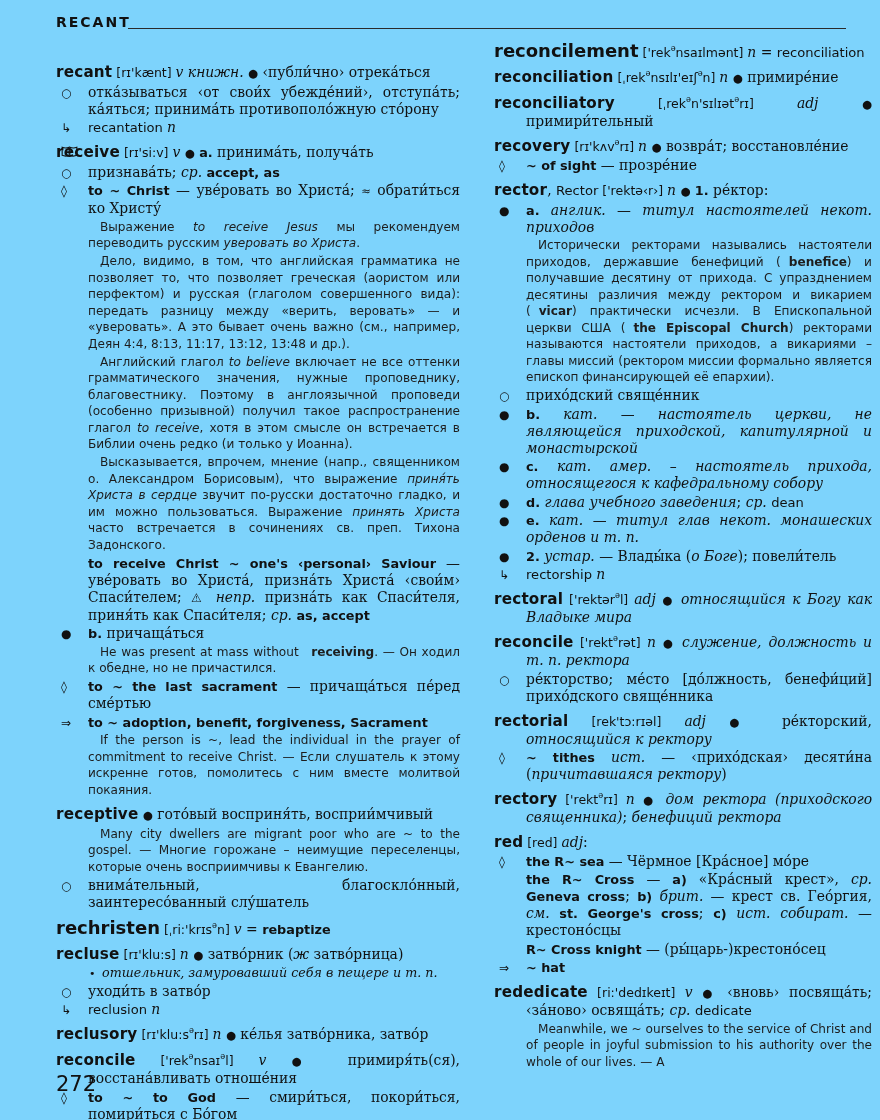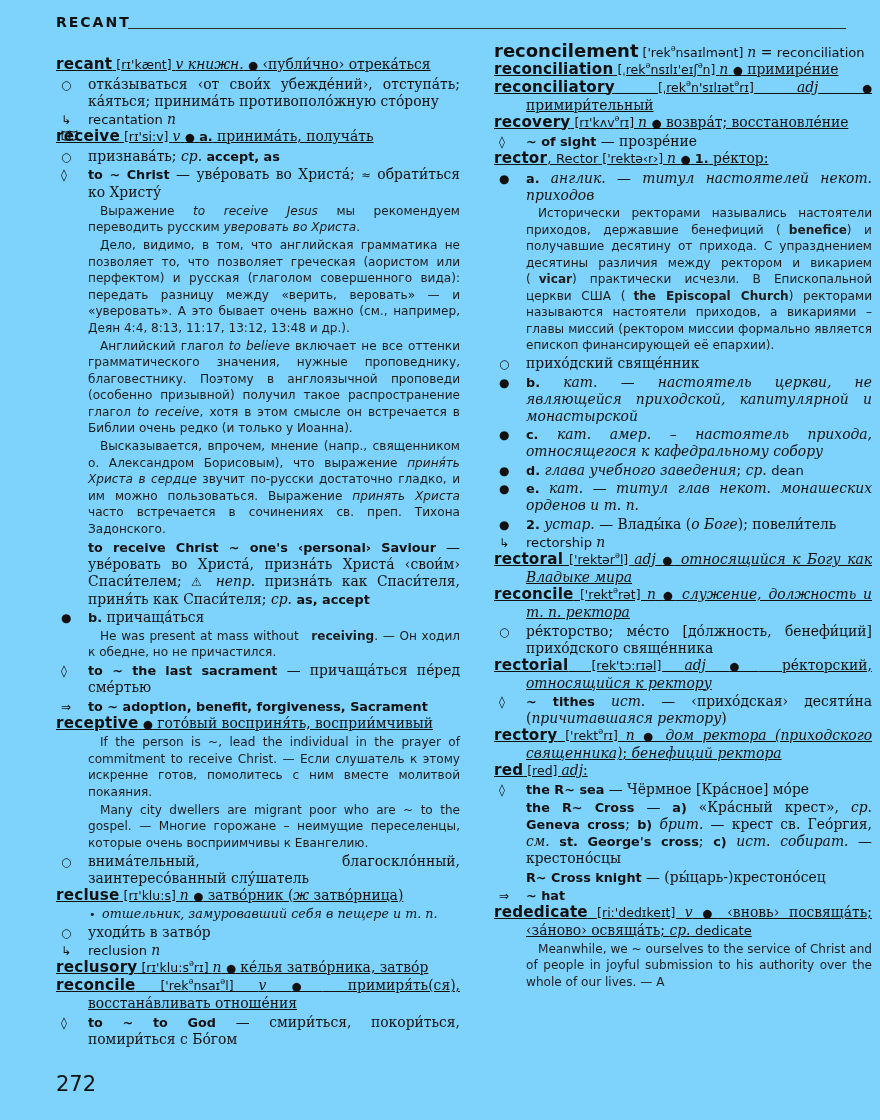--- a/index.html
+++ b/index.html
@@ -16,21 +16,21 @@
   #col-right{left:494px;width:378px;top:40px;}
   
   .line{position:relative;text-align:justify;}
   .sz-n{font-size:13.9px;line-height:17px;}
   .sz-s{font-family:"DejaVu Sans","Liberation Sans",sans-serif;
         font-size:12.1px;line-height:16.5px;color:#1d1d1d;text-indent:12px;}
   .sz-si{font-size:12.7px;line-height:16.2px;}
   .ind-0{padding-left:32px;text-indent:-32px;}
   .ind-1{padding-left:32px;}
   .ind-3{padding-left:46px;}
-  .entry-start{margin-top:0;text-decoration:underline;}
+  .entry-start{margin-top:8px;}
   .mt{margin-top:1.5px;}
   .marker{position:absolute;left:5px;top:1px;text-indent:0;
      font-family:"DejaVu Sans","Liberation Sans",sans-serif;font-size:12px;line-height:16px;}
   .ind-3 .marker{left:33px;font-size:11px;}
   .marker svg{display:inline-block;vertical-align:-1px;}
   
   .s-r{}
   .s-hw{font-family:"DejaVu Sans","Liberation Sans",sans-serif;font-weight:700;font-size:15.2px;letter-spacing:.2px;}
   .s-hw2{font-family:"DejaVu Sans","Liberation Sans",sans-serif;font-weight:700;font-size:18px;}
   .s-b{font-family:"DejaVu Sans","Liberation Sans",sans-serif;font-weight:700;font-size:12.8px;}
@@ -66,24 +66,25 @@
       <div class="line sz-n ind-1 mt"><span class="marker">◊</span><span class="s-b">to ~ Christ</span><span class="s-r"> — уве́ровать во Христа́; </span><span class="s-m">≈</span><span class="s-r"> обрати́ться ко Христу́</span></div>
       <div class="line sz-s ind-1 mt"><span class="s-r">Выражение </span><span class="s-ii">to receive Jesus</span><span class="s-r"> мы рекомендуем переводить русским </span><span class="s-ii">уверовать во Христа</span><span class="s-r">.</span></div>
       <div class="line sz-s ind-1 mt"><span class="s-r">Дело, видимо, в том, что английская грамматика не позволяет то, что позволяет греческая (аористом или перфектом) и русская (глаголом совершенного вида): передать разницу между «верить, веровать» — и «уверовать». А это бывает очень важно (см., например, Деян 4:4, 8:13, 11:17, 13:12, 13:48 и др.).</span></div>
       <div class="line sz-s ind-1 mt"><span class="s-r">Английский глагол </span><span class="s-ii">to believe</span><span class="s-r"> включает не все оттенки грамматического значения, нужные проповеднику, благовестнику. Поэтому в англоязычной проповеди (особенно призывной) получил такое распространение глагол </span><span class="s-ii">to receive</span><span class="s-r">, хотя в этом смысле он встречается в Библии очень редко (и только у Иоанна).</span></div>
       <div class="line sz-s ind-1 mt"><span class="s-r">Высказывается, впрочем, мнение (напр., священником о. Александром Борисовым), что выражение </span><span class="s-ii">приня́ть Христа в сердце</span><span class="s-r"> звучит по-русски достаточно гладко, и им можно пользоваться. Выражение </span><span class="s-ii">принять Христа</span><span class="s-r"> часто встречается в сочинениях св. преп. Тихона Задонского.</span></div>
       <div class="line sz-n ind-1 mt"><span class="s-b">to receive Christ ~ one's ‹personal› Saviour</span><span class="s-r"> — уве́ровать во Христа́, призна́ть Христа́ ‹свои́м› Спаси́телем; </span><span class="s-warn">⚠ </span><span class="s-i">непр.</span><span class="s-r"> призна́ть как Спаси́теля, приня́ть как Спаси́теля; </span><span class="s-i">ср.</span><span class="s-r"> </span><span class="s-b">as, accept</span></div>
       <div class="line sz-n ind-1 mt"><span class="marker">●</span><span class="s-b">b.</span><span class="s-r"> причаща́ться</span></div>
       <div class="line sz-s ind-1 mt"><span class="s-r">He was present at mass without </span><span class="s-bs">receiving</span><span class="s-r">. — Он ходил к обедне, но не причастился.</span></div>
       <div class="line sz-n ind-1 mt"><span class="marker">◊</span><span class="s-b">to ~ the last sacrament</span><span class="s-r"> — причаща́ться пе́ред сме́ртью</span></div>
       <div class="line sz-n ind-1 mt"><span class="marker">⇒</span><span class="s-b">to ~ adoption, benefit, forgiveness, Sacrament</span></div>
+      <div class="line sz-s ind-1 mt"><span class="s-r">If the person is ~, lead the individual in the prayer of commitment to receive Christ. — Если слушатель к этому искренне готов, помолитесь с ним вместе молитвой покаяния.</span></div>
       <div class="line sz-n ind-0 entry-start"><span class="s-hw">receptive</span><span class="s-r"> </span><span class="s-m">●</span><span class="s-r"> гото́вый восприня́ть, восприи́мчивый</span></div>
-      <div class="line sz-s ind-1 mt"><span class="s-r">If the person is ~, lead the individual in the prayer of commitment to receive Christ. — Если слушатель к этому искренне готов, помолитесь с ним вместе молитвой покаяния.</span></div>
       <div class="line sz-s ind-1 mt"><span class="s-r">Many city dwellers are migrant poor who are ~ to the gospel. — Многие горожане – неимущие переселенцы, которые очень восприимчивы к Евангелию.</span></div>
       <div class="line sz-n ind-1 mt"><span class="marker">○</span><span class="s-r">внима́тельный, благоскло́нный, заинтересо́ванный слу́шатель</span></div>
+      <div class="line sz-n ind-0 entry-start"><span class="s-hw2">rechristen</span><span class="s-ph"> [ˌri:'krɪs</span><span class="s-sup">ə</span><span class="s-ph">n] </span><span class="s-i">v</span><span class="s-r"> = </span><span class="s-b">rebaptize</span></div>
       <div class="line sz-n ind-0 entry-start"><span class="s-hw">recluse</span><span class="s-ph"> [rɪ'klu:s] </span><span class="s-i">n</span><span class="s-r"> </span><span class="s-m">●</span><span class="s-r"> затво́рник (</span><span class="s-i">ж</span><span class="s-r"> затво́рница)</span></div>
       <div class="line sz-si ind-3 mt"><span class="marker">•</span><span class="s-i">отшельник, замуровавший себя в пещере и т. п.</span></div>
       <div class="line sz-n ind-1 mt"><span class="marker">○</span><span class="s-r">уходи́ть в затво́р</span></div>
       <div class="line sz-n ind-1 mt"><span class="marker">↳</span><span class="s-rw">reclusion </span><span class="s-i">n</span></div>
       <div class="line sz-n ind-0 entry-start"><span class="s-hw">reclusory</span><span class="s-ph"> [rɪ'klu:s</span><span class="s-sup">ə</span><span class="s-ph">rɪ] </span><span class="s-i">n</span><span class="s-r"> </span><span class="s-m">●</span><span class="s-r"> ке́лья затво́рника, затво́р</span></div>
       <div class="line sz-n ind-0 entry-start"><span class="s-hw">reconcile</span><span class="s-ph"> ['rek</span><span class="s-sup">ə</span><span class="s-ph">nsaɪ</span><span class="s-sup">ə</span><span class="s-ph">l] </span><span class="s-i">v</span><span class="s-r"> </span><span class="s-m">●</span><span class="s-r"> примиря́ть(ся), восстана́вливать отноше́ния</span></div>
       <div class="line sz-n ind-1 mt"><span class="marker">◊</span><span class="s-b">to ~ to God</span><span class="s-r"> — смири́ться, покори́ться, помири́ться с Бо́гом</span></div>
     </div>
   <div id="col-right" class="col">
       <div class="line sz-n ind-0 mt"><span class="s-hw2">reconcilement</span><span class="s-ph"> ['rek</span><span class="s-sup">ə</span><span class="s-ph">nsaɪlmənt] </span><span class="s-i">n</span><span class="s-r"> = </span><span class="s-rw">reconciliation</span></div>

